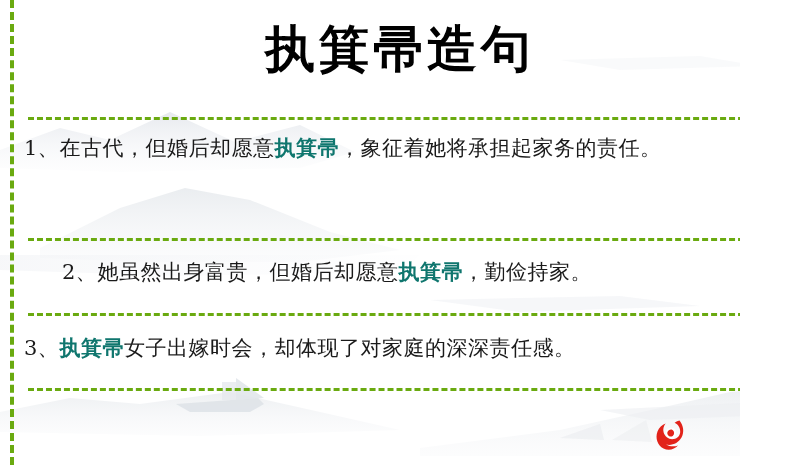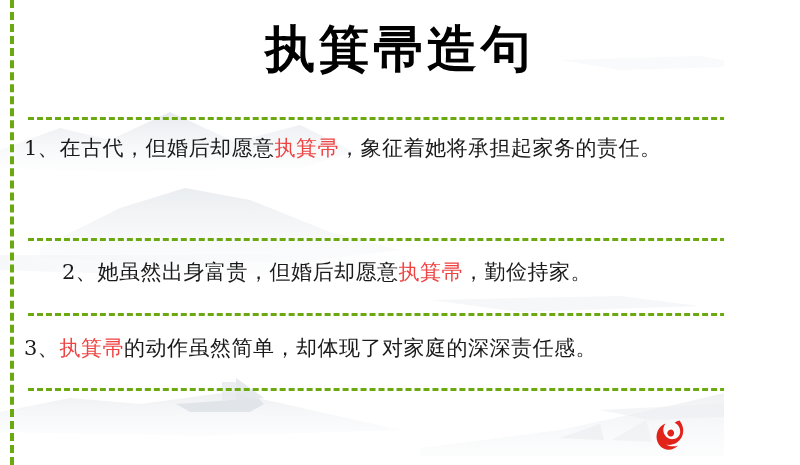--- a/index.html
+++ b/index.html
@@ -7,20 +7,21 @@
     padding: 0;
     background: #ffffff;
   }
   #page {
     position: relative;
     width: 724px;
     height: 465px;
     background: #ffffff;
     overflow: hidden;
     font-family: "DejaVu Serif", "Liberation Serif", serif;
+    padding-left: 16px;
   }
 
   
   .wm {
     position: absolute;
     pointer-events: none;
     z-index: 0;
   }
   .wm svg { display: block; }
 
@@ -74,22 +75,22 @@
     line-height: 40px;
     color: #1a1a1a;
     letter-spacing: 0.5px;
     font-family: "DejaVu Serif", "Liberation Serif", serif;
   }
   .s1 { position: absolute; top: 0px;   left: 0; width: 752px; }
   .s2 { position: absolute; top: 124px; left: 0; width: 752px; margin-left: 38px; }
   .s3 { position: absolute; top: 200px; left: 0; width: 752px; }
 
   .kw {
-    color: #ef4444;
-    font-weight: 400;
+    color: #0f766e;
+    font-weight: 700;
   }
 
   
   .logo {
     position: absolute;
     left: 652px;
     top: 414px;
     width: 132px;
     height: 44px;
     display: flex;
@@ -170,21 +171,21 @@
 
     <div class="sentence s1">
       <span>1、</span><span>在古代，但婚后却愿意</span><span class="kw">执箕帚</span><span>，象征着她将承担起家务的责任。</span>
     </div>
 
     <div class="sentence s2">
       <span>2、</span><span>她虽然出身富贵，但婚后却愿意</span><span class="kw">执箕帚</span><span>，勤俭持家。</span>
     </div>
 
     <div class="sentence s3">
-      <span>3、</span><span></span><span class="kw">执箕帚</span><span>的动作虽然简单，却体现了对家庭的深深责任感。</span>
+      <span>3、</span><span></span><span class="kw">执箕帚</span><span>女子出嫁时会，却体现了对家庭的深深责任感。</span>
     </div>
 
   </div>
 
   <div class="logo">
     <span class="logo-mark">
       <svg width="40" height="40" viewBox="0 0 40 40" xmlns="http://www.w3.org/2000/svg">
         <path d="M27.5 4.5 C31.5 9.5 32.5 16 29.5 21.5 C26.5 27 20 30 14 28.5 C17.5 30.5 22 31 26 29.5 C22.5 33.5 16.5 35 11.5 32.5 C5.5 29.5 3 22 5.5 15.5 C7 11.6 10 8.8 13.6 7.5 C11.6 10 10.8 13.2 11.6 16.2 C12.8 20.8 17.2 23.8 21.8 23 C25.4 22.4 28 19.4 28.2 15.9 C28.4 12 26.2 8.4 22.6 6.8 C24.3 5.6 25.9 4.9 27.5 4.5 Z" fill="#e2231a"></path>
         <path d="M20.5 11.5 C23.2 12.4 24.8 15.1 24.2 17.9 C23.6 20.7 21 22.6 18.2 22.2 C15.6 21.8 13.6 19.5 13.7 16.9 C13.8 14.2 16 12 18.7 11.9 C19.3 11.9 19.9 12 20.5 12 Z" fill="#ffffff"></path>
         <path d="M19.6 13.6 C21.5 14.2 22.5 16.2 22 18 C21.5 19.9 19.6 21 17.8 20.5 C16 20 14.9 18.1 15.4 16.3 C15.9 14.6 17.7 13.4 19.6 13.6 Z" fill="#e2231a"></path>

